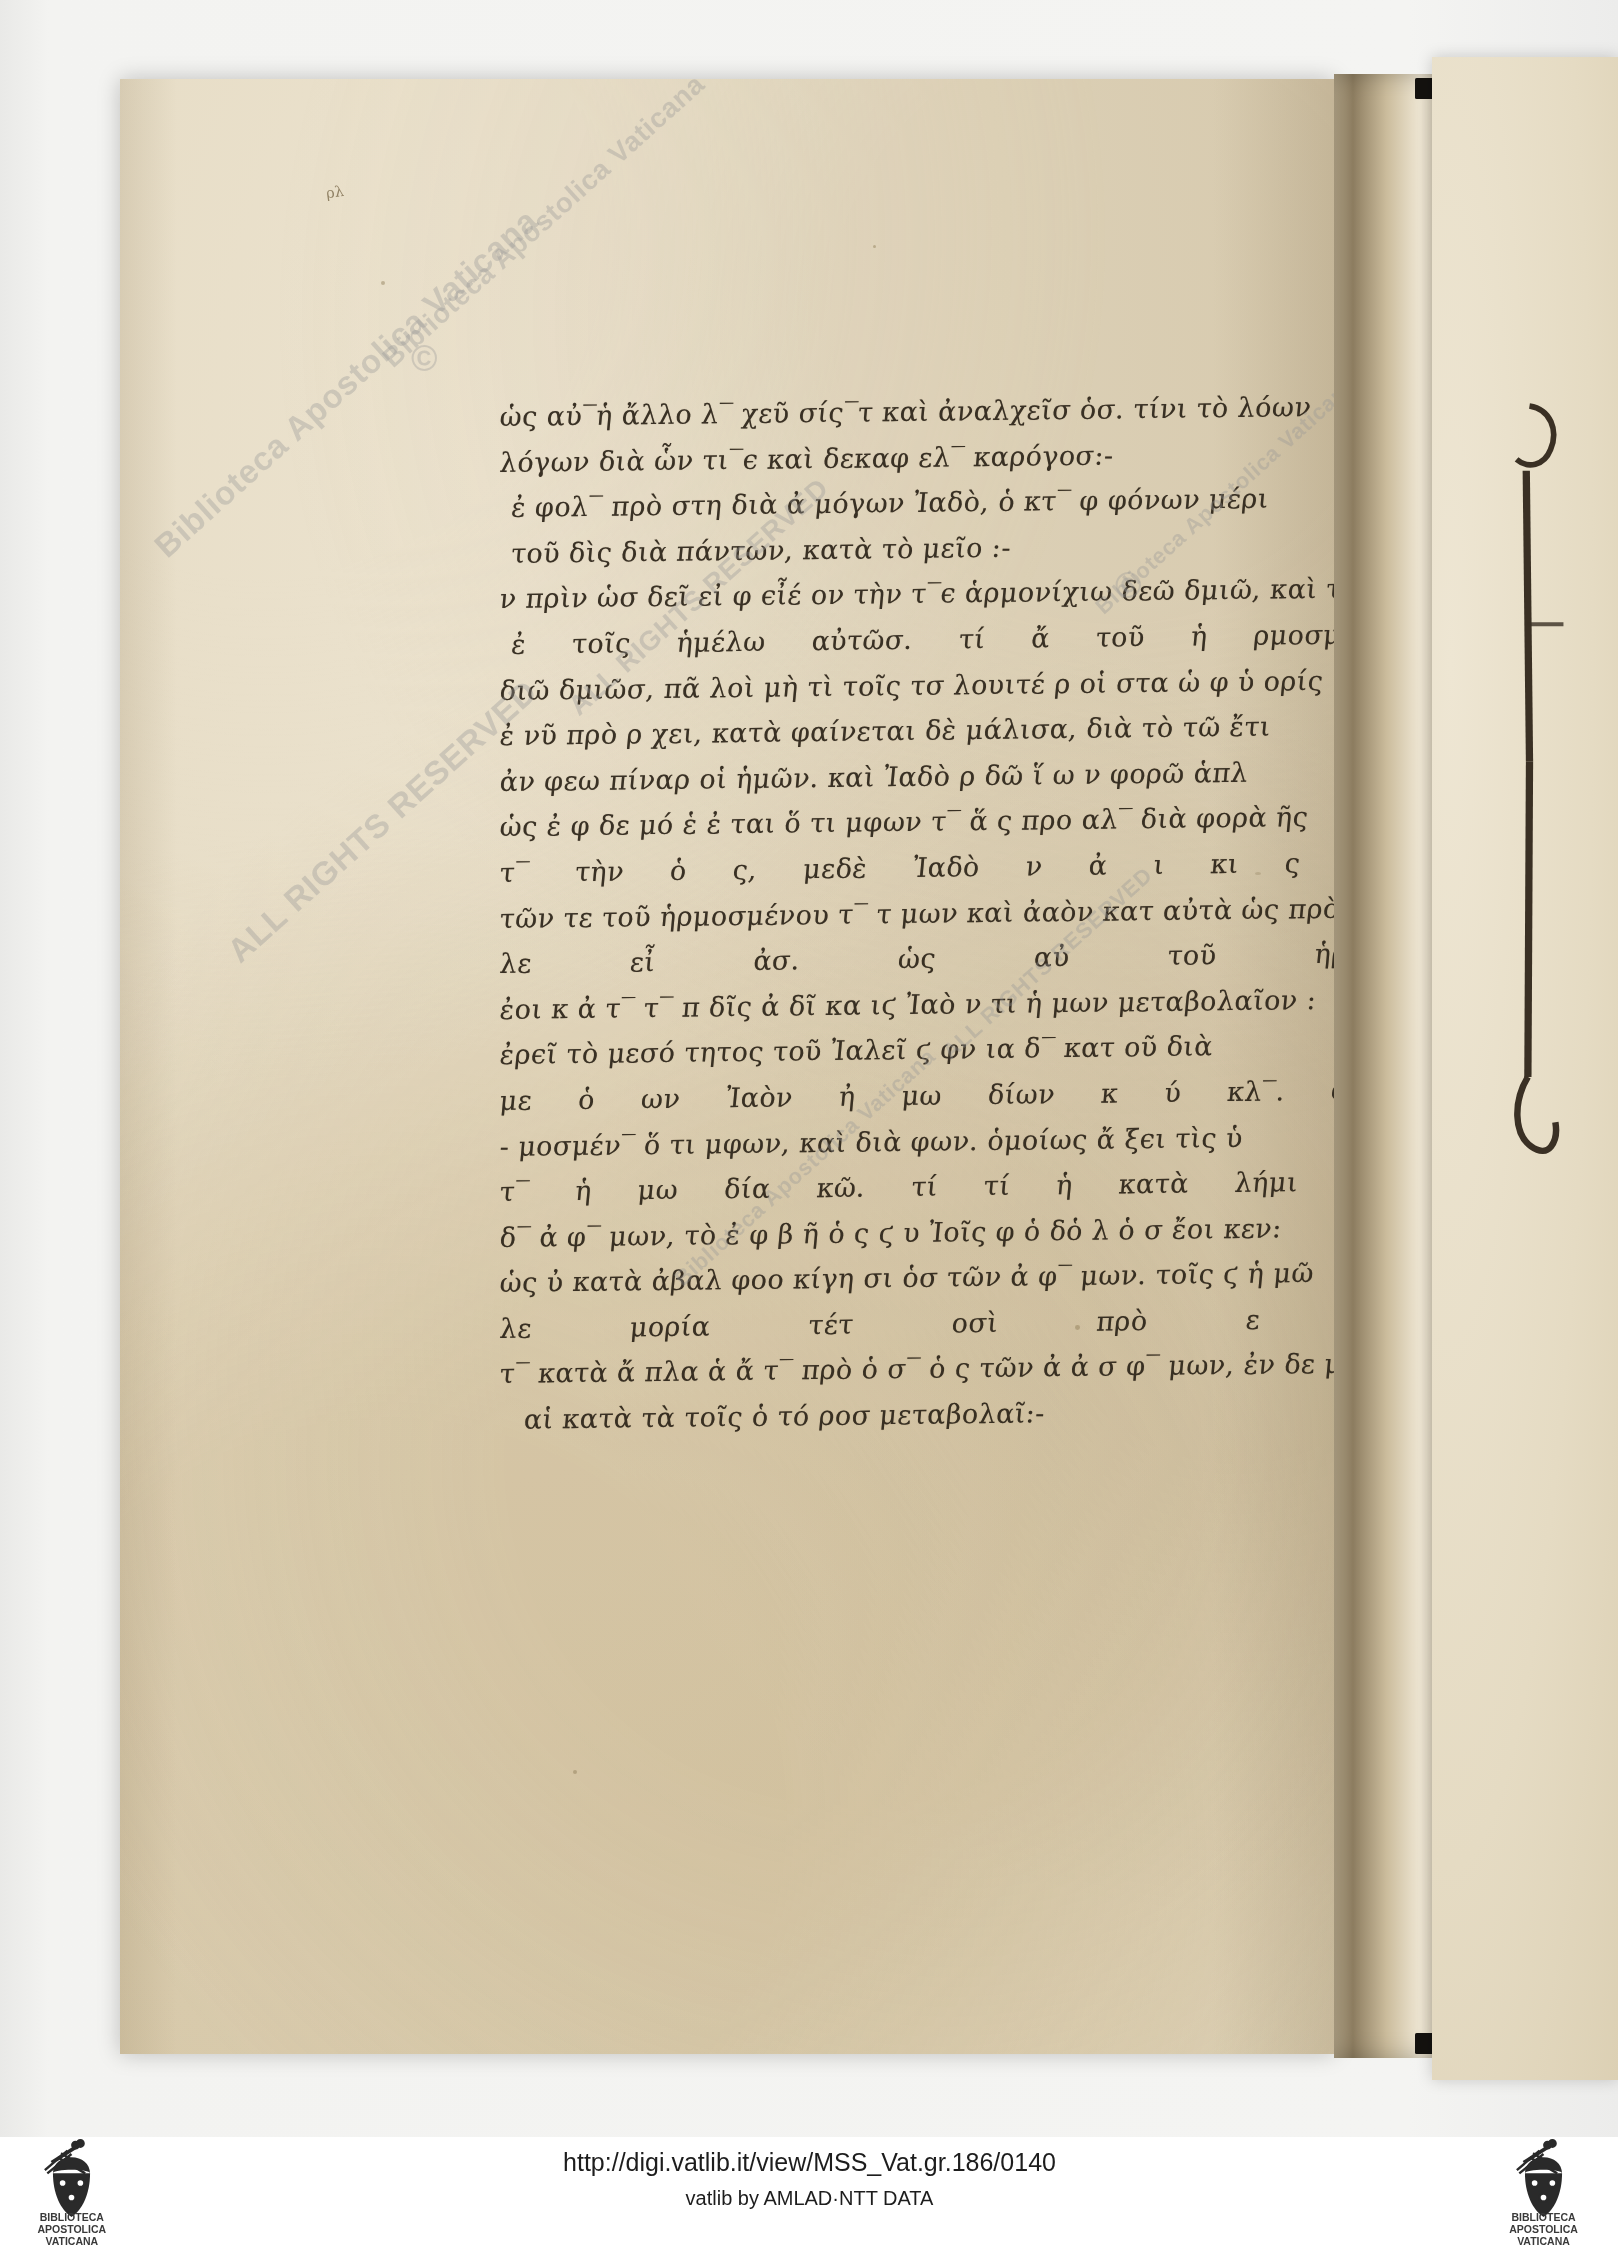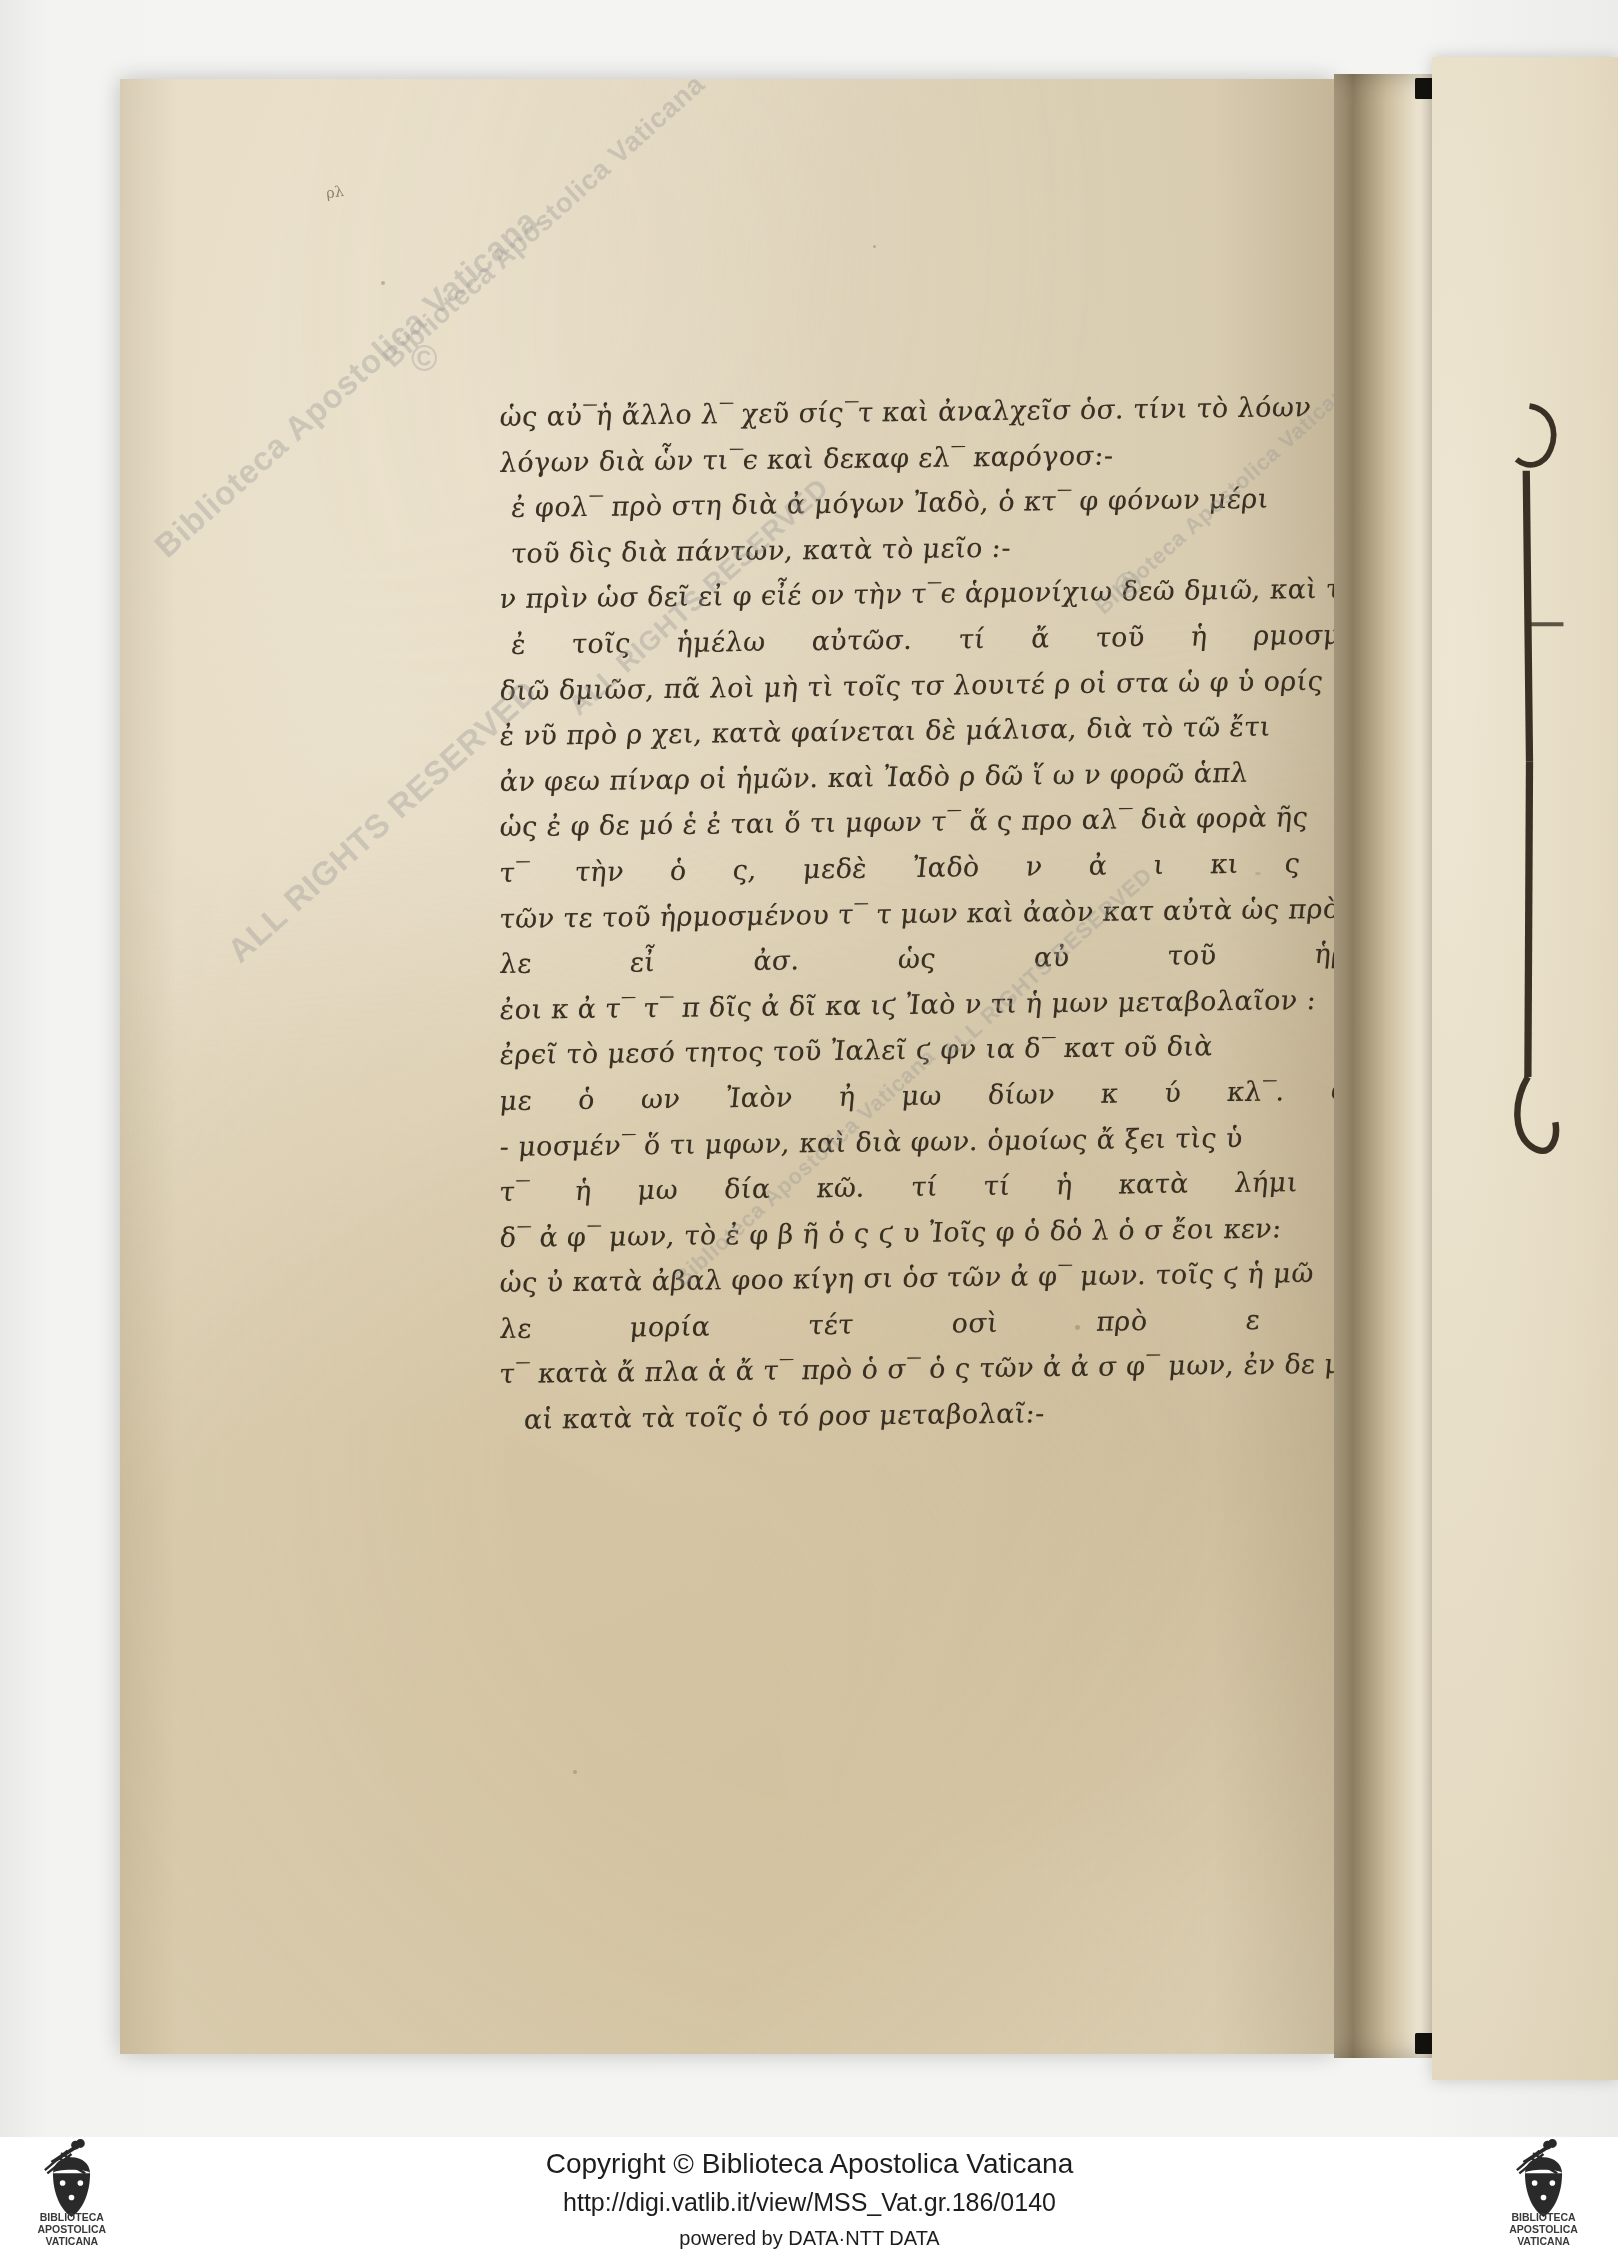--- a/index.html
+++ b/index.html
@@ -264,23 +264,22 @@
       <path d="M56 110 L 60 470" fill="none" stroke="#3a3024" stroke-width="9"></path>
       <path d="M60 470 L 58 860" fill="none" stroke="#3a3024" stroke-width="9"></path>
       <path d="M58 860 C 40 890, 40 930, 62 946 C 84 962, 96 940, 92 916" fill="none" stroke="#3a3024" stroke-width="8"></path>
       <path d="M58 300 L 102 300" fill="none" stroke="#3a3024" stroke-width="5" opacity=".8"></path>
     </svg>
   </div>
 </div>
 
 <div id="footer">
   <div class="lines">
-    <div class="copyright">Copyright © Biblioteca Apostolica Vaticana</div>
     <div class="url">http://digi.vatlib.it/view/MSS_Vat.gr.186/0140</div>
-    <div class="powered">powered by DATA·NTT DATA</div>
+    <div class="powered">vatlib by AMLAD·NTT DATA</div>
   </div>
 </div>
 
 <div class="crest" id="crest-left">
   <svg viewBox="0 0 150 150" width="121" height="121">
     <g stroke="#2a2a2a" stroke-width="3" fill="none">
       <path d="M50 36 L 78 18"></path>
       <path d="M56 34 L 84 16"></path>
       <circle cx="80" cy="15" r="4" fill="#2a2a2a"></circle>
       <circle cx="86" cy="13" r="4" fill="#2a2a2a"></circle>

